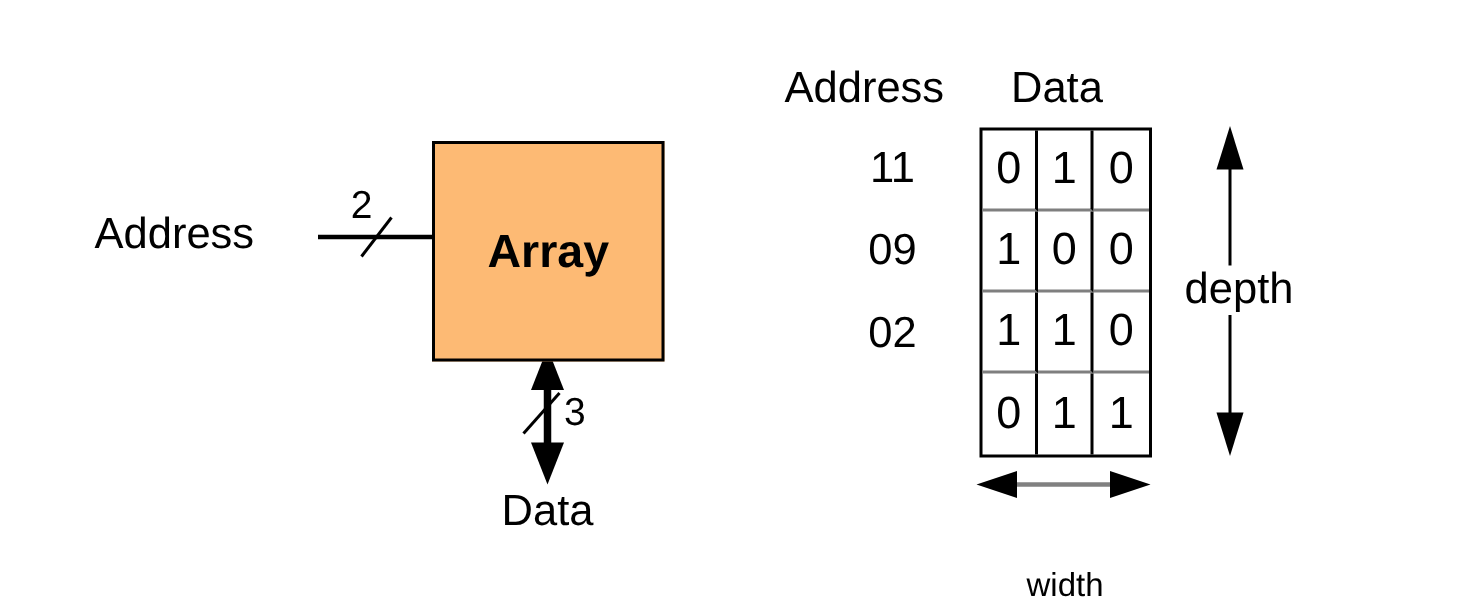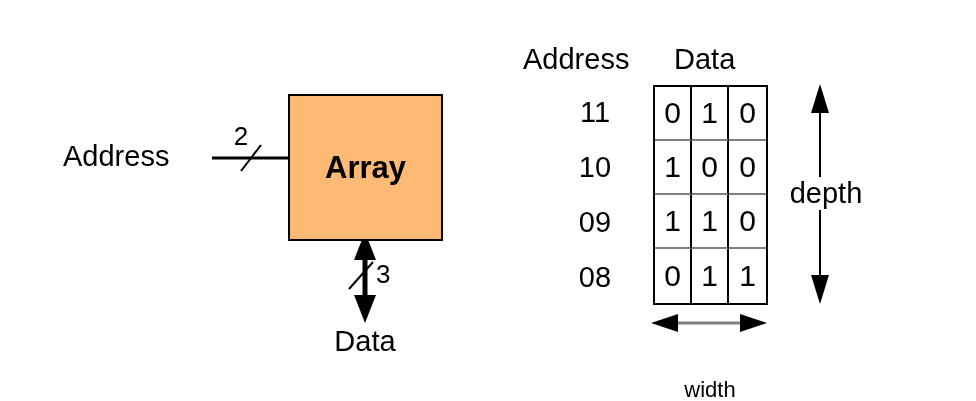--- a/index.html
+++ b/index.html
@@ -148,23 +148,22 @@
 
   <div class="abs bus-width-label" style="left:376px; top:261px;">3</div>
 
   <div class="abs label" style="left:315px; top:326px; width:100px; text-align:center;">Data</div>
 
   <div class="abs hdr" style="left:523px; top:43px;">Address</div>
   <div class="abs hdr" style="left:674px; top:43px;">Data</div>
 
   <div class="addr-col">
     <div class="addr-row">11</div>
-    <div class="addr-row">10</div>
     <div class="addr-row">09</div>
-    <div class="addr-row">08</div>
+    <div class="addr-row">02</div>
   </div>
 
   <div class="memory-grid">
     <div class="bit-cell">0</div>
     <div class="bit-cell">1</div>
     <div class="bit-cell">0</div>
     <div class="bit-cell">1</div>
     <div class="bit-cell">0</div>
     <div class="bit-cell">0</div>
     <div class="bit-cell">1</div>

